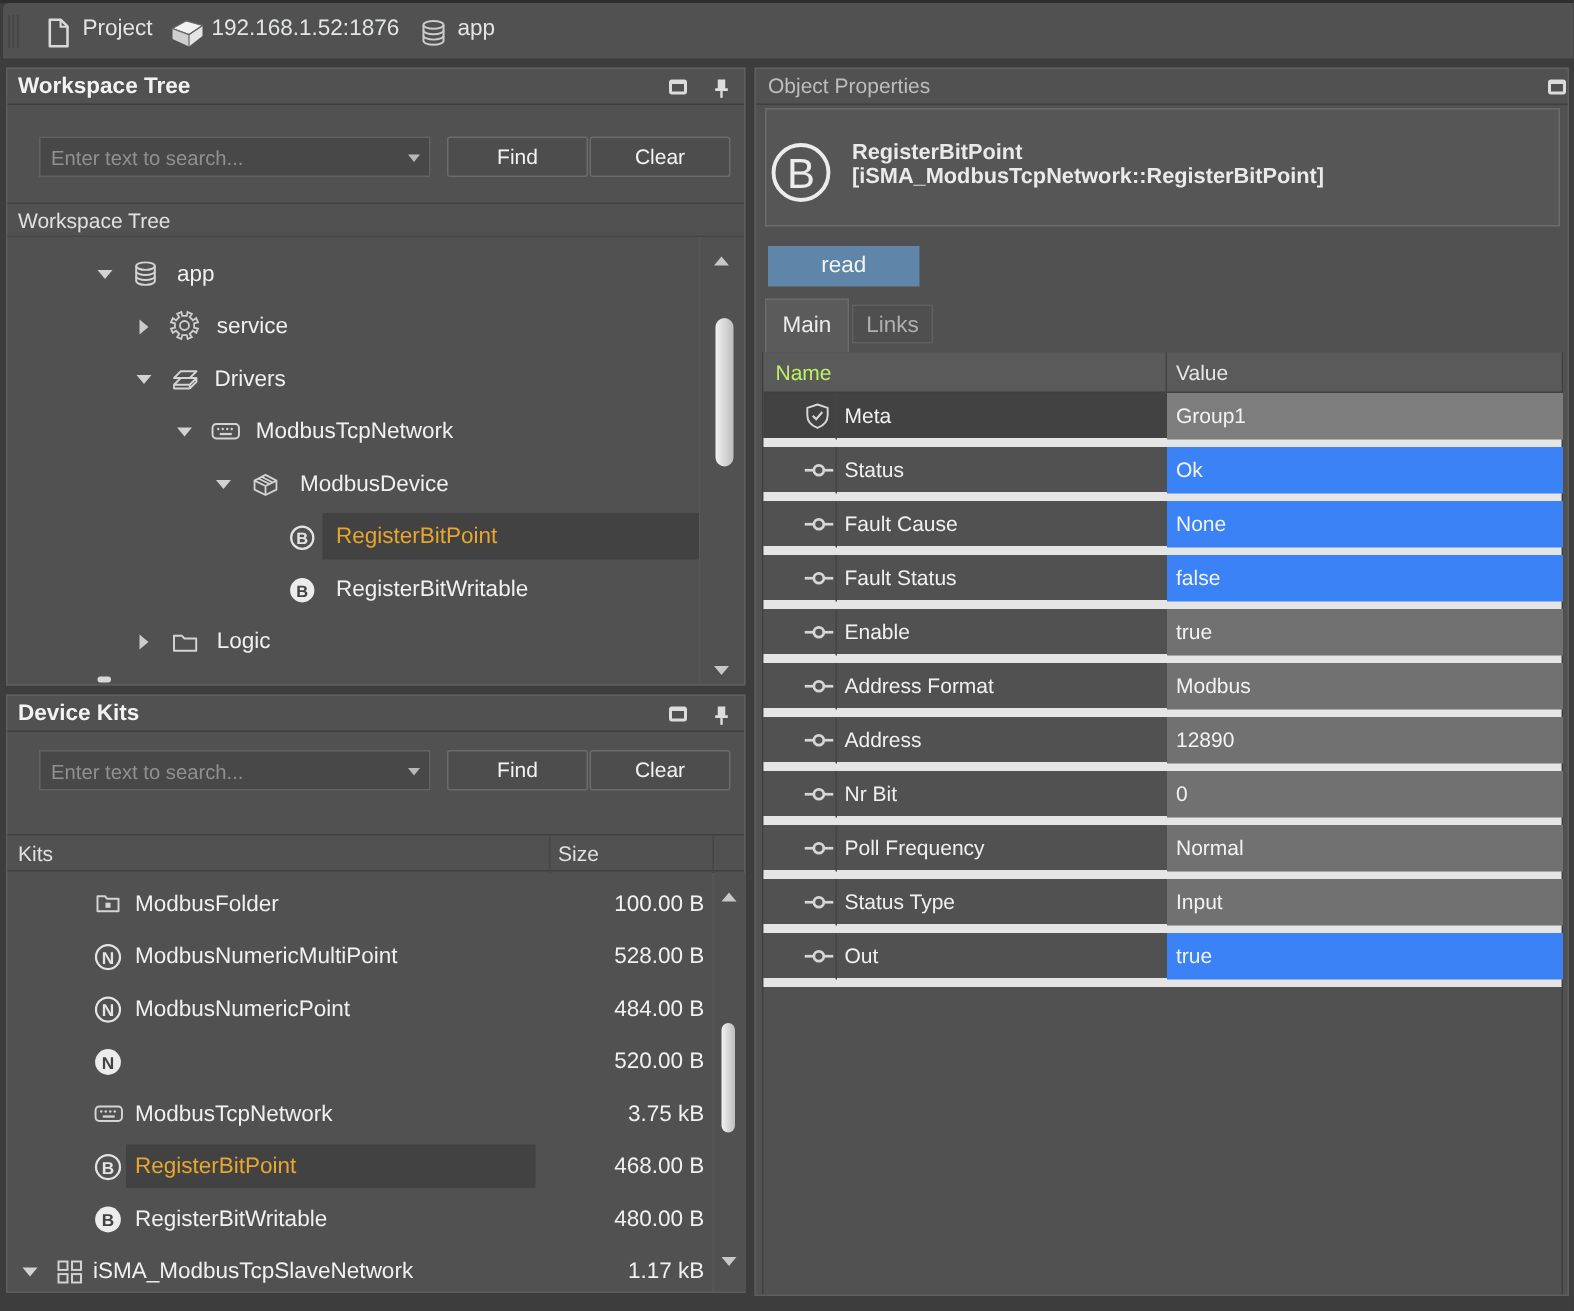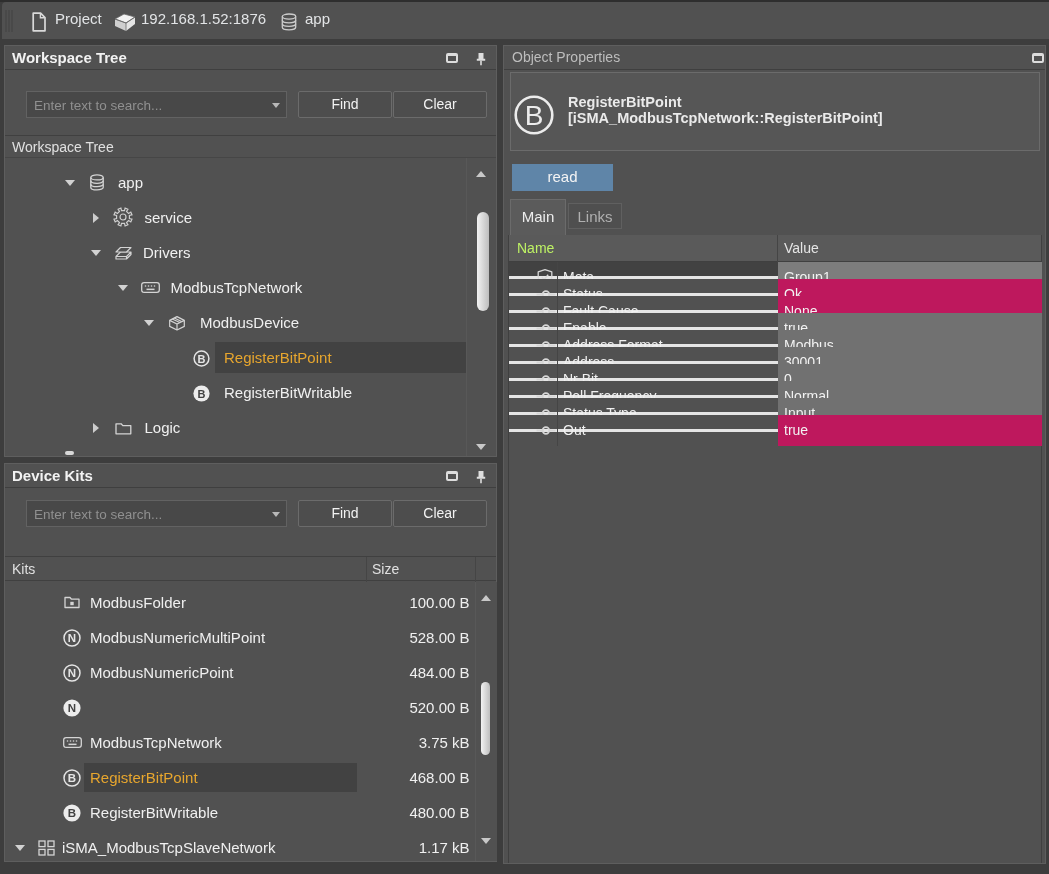--- a/index.html
+++ b/index.html
@@ -42,25 +42,25 @@
   .thumb { position:absolute; width:12px; border-radius:6px;
     background:linear-gradient(90deg,#f2f2f2,#bdbdbd); }
   .sarrow-up { position:absolute; width:0; height:0;
     border-left:5px solid transparent; border-right:5px solid transparent;
     border-bottom:6px solid #c8c8c8; }
   .sarrow-dn { position:absolute; width:0; height:0;
     border-left:5px solid transparent; border-right:5px solid transparent;
     border-top:6px solid #c8c8c8; }
   svg { position:absolute; overflow:visible; }
   
-  .prow { position:relative; height:17px; border-bottom:3px solid #e5e5e5; background:#515151; }
+  .prow { position:relative; height:36px; border-bottom:6px solid #e5e5e5; background:#515151; }
   .pname { position:absolute; left:54px; top:0; line-height:31px; font-size:14px; color:#f0f0f0; }
   .gutline { position:absolute; left:48px; top:0; width:1px; height:31px; background:#454545; }
   .pval { position:absolute; left:269px; top:0; width:264px; height:31px; line-height:31px; padding-left:6px; font-size:14px; color:#f2f2f2; }
-  .ro { background:#be185d; }
+  .ro { background:#3b82f6; }
   .ed { background:#717171; }
   .edsel { background:#7d7d7d; }
 </style>
 </head>
 <body>
 <div class="abs" id="topline"></div>
 <div class="abs" id="toolbar"></div>
 
 <div id="tb-items">
 
@@ -362,20 +362,30 @@
       <div class="pname">Fault Cause</div>
       <div class="pval ro">None</div>
     </div>
     <div class="prow">
       <svg class="lnk" style="left:27px; top:11px;" width="20" height="9" viewBox="0 0 20 9">
         <line x1="0.5" y1="4.5" x2="6.2" y2="4.5" stroke="#d6d6d6" stroke-width="1.8"></line>
         <circle cx="9.9" cy="4.5" r="3.3" fill="none" stroke="#d6d6d6" stroke-width="1.8"></circle>
         <line x1="13.7" y1="4.5" x2="19.5" y2="4.5" stroke="#d6d6d6" stroke-width="1.8"></line>
       </svg>
       <div class="gutline"></div>
+      <div class="pname">Fault Status</div>
+      <div class="pval ro">false</div>
+    </div>
+    <div class="prow">
+      <svg class="lnk" style="left:27px; top:11px;" width="20" height="9" viewBox="0 0 20 9">
+        <line x1="0.5" y1="4.5" x2="6.2" y2="4.5" stroke="#d6d6d6" stroke-width="1.8"></line>
+        <circle cx="9.9" cy="4.5" r="3.3" fill="none" stroke="#d6d6d6" stroke-width="1.8"></circle>
+        <line x1="13.7" y1="4.5" x2="19.5" y2="4.5" stroke="#d6d6d6" stroke-width="1.8"></line>
+      </svg>
+      <div class="gutline"></div>
       <div class="pname">Enable</div>
       <div class="pval ed">true</div>
     </div>
     <div class="prow">
       <svg class="lnk" style="left:27px; top:11px;" width="20" height="9" viewBox="0 0 20 9">
         <line x1="0.5" y1="4.5" x2="6.2" y2="4.5" stroke="#d6d6d6" stroke-width="1.8"></line>
         <circle cx="9.9" cy="4.5" r="3.3" fill="none" stroke="#d6d6d6" stroke-width="1.8"></circle>
         <line x1="13.7" y1="4.5" x2="19.5" y2="4.5" stroke="#d6d6d6" stroke-width="1.8"></line>
       </svg>
       <div class="gutline"></div>
@@ -383,21 +393,21 @@
       <div class="pval ed">Modbus</div>
     </div>
     <div class="prow">
       <svg class="lnk" style="left:27px; top:11px;" width="20" height="9" viewBox="0 0 20 9">
         <line x1="0.5" y1="4.5" x2="6.2" y2="4.5" stroke="#d6d6d6" stroke-width="1.8"></line>
         <circle cx="9.9" cy="4.5" r="3.3" fill="none" stroke="#d6d6d6" stroke-width="1.8"></circle>
         <line x1="13.7" y1="4.5" x2="19.5" y2="4.5" stroke="#d6d6d6" stroke-width="1.8"></line>
       </svg>
       <div class="gutline"></div>
       <div class="pname">Address</div>
-      <div class="pval ed">30001</div>
+      <div class="pval ed">12890</div>
     </div>
     <div class="prow">
       <svg class="lnk" style="left:27px; top:11px;" width="20" height="9" viewBox="0 0 20 9">
         <line x1="0.5" y1="4.5" x2="6.2" y2="4.5" stroke="#d6d6d6" stroke-width="1.8"></line>
         <circle cx="9.9" cy="4.5" r="3.3" fill="none" stroke="#d6d6d6" stroke-width="1.8"></circle>
         <line x1="13.7" y1="4.5" x2="19.5" y2="4.5" stroke="#d6d6d6" stroke-width="1.8"></line>
       </svg>
       <div class="gutline"></div>
       <div class="pname">Nr Bit</div>
       <div class="pval ed">0</div>

